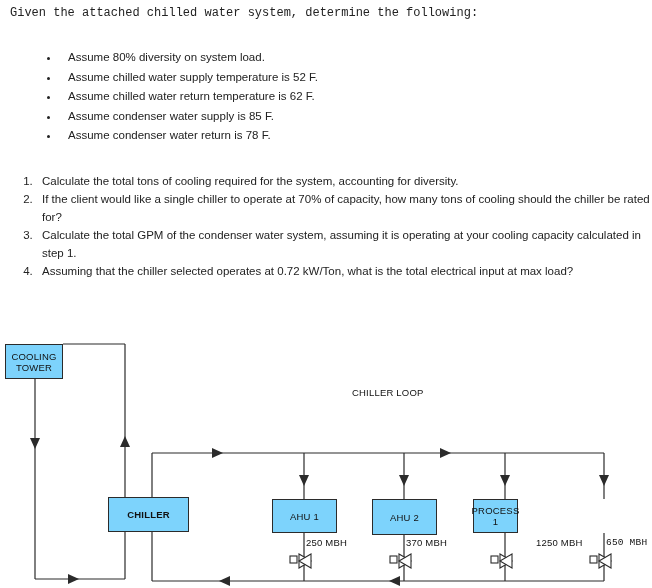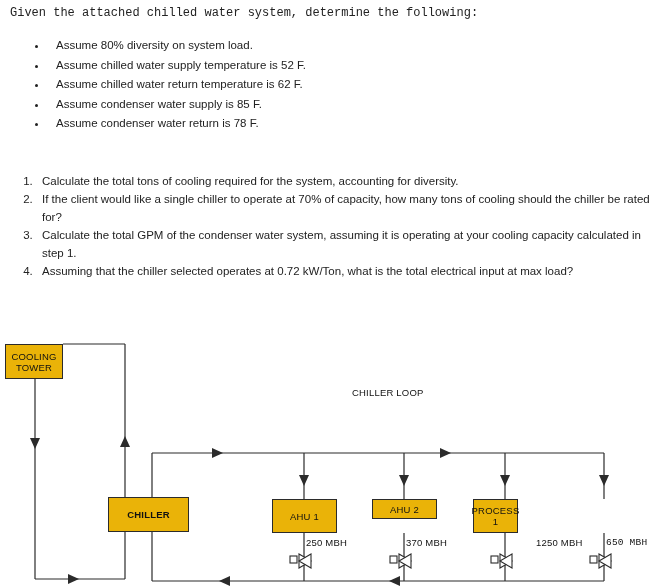--- a/index.html
+++ b/index.html
@@ -13,39 +13,39 @@
     overflow:hidden;
     -webkit-font-smoothing:antialiased;
   }
   .text-block{position:absolute;left:0;top:0;width:652px;}
   .intro{
     position:absolute;left:10px;top:6px;
     font-size:12px;line-height:15px;color:#222;font-family:Liberation Mono, monospace;
   }
   ul.bullets{
     position:absolute;left:22px;top:32px;
-    margin:4px;padding:0 0 0 22px;
+    margin:16px;padding:0 0 0 22px;
     list-style:disc;
     font-size:11.5px;line-height:19.5px;color:#222;
   }
   ul.bullets li{padding-left:8px;}
   ol.questions{
     position:absolute;left:12px;top:172px;
     margin:0;padding:0 0 0 24px;
     font-size:11.5px;line-height:18px;color:#222;
     width:620px;
   }
   ol.questions li{padding-left:6px;margin-bottom:0px;}
 
   
   #diagram{position:absolute;left:0;top:0;width:652px;height:588px;pointer-events:none;}
   .dg-box{
     position:absolute;
     border:1px solid #2b2b2b;
-    background:#eab308;
+    background:#7dd3fc;
     font-size:9.5px;
     line-height:11px;
     color:#111;
     text-align:center;
     display:flex;
     align-items:center;
     justify-content:center;
     letter-spacing:0.2px;
     box-sizing:border-box;
     z-index:3;
@@ -171,21 +171,21 @@
   </div>
 
   <div class="dg-box" style="left:108px;top:497px;width:81px;height:35px;font-weight:bold;">
     <span>CHILLER</span>
   </div>
 
   <div class="dg-box" style="left:272px;top:499px;width:65px;height:34px;">
     <span>AHU 1</span>
   </div>
 
-  <div class="dg-box" style="left:372px;top:499px;width:65px;height:20px;">
+  <div class="dg-box" style="left:372px;top:499px;width:65px;height:36px;">
     <span>AHU 2</span>
   </div>
 
   <div class="dg-box" style="left:473px;top:499px;width:45px;height:34px;">
     <span>PROCESS 1</span>
   </div>
 
 
   <div class="dg-label" style="left:306px;top:537px;">250 MBH</div>
   <div class="dg-label" style="left:406px;top:537px;">370 MBH</div>

